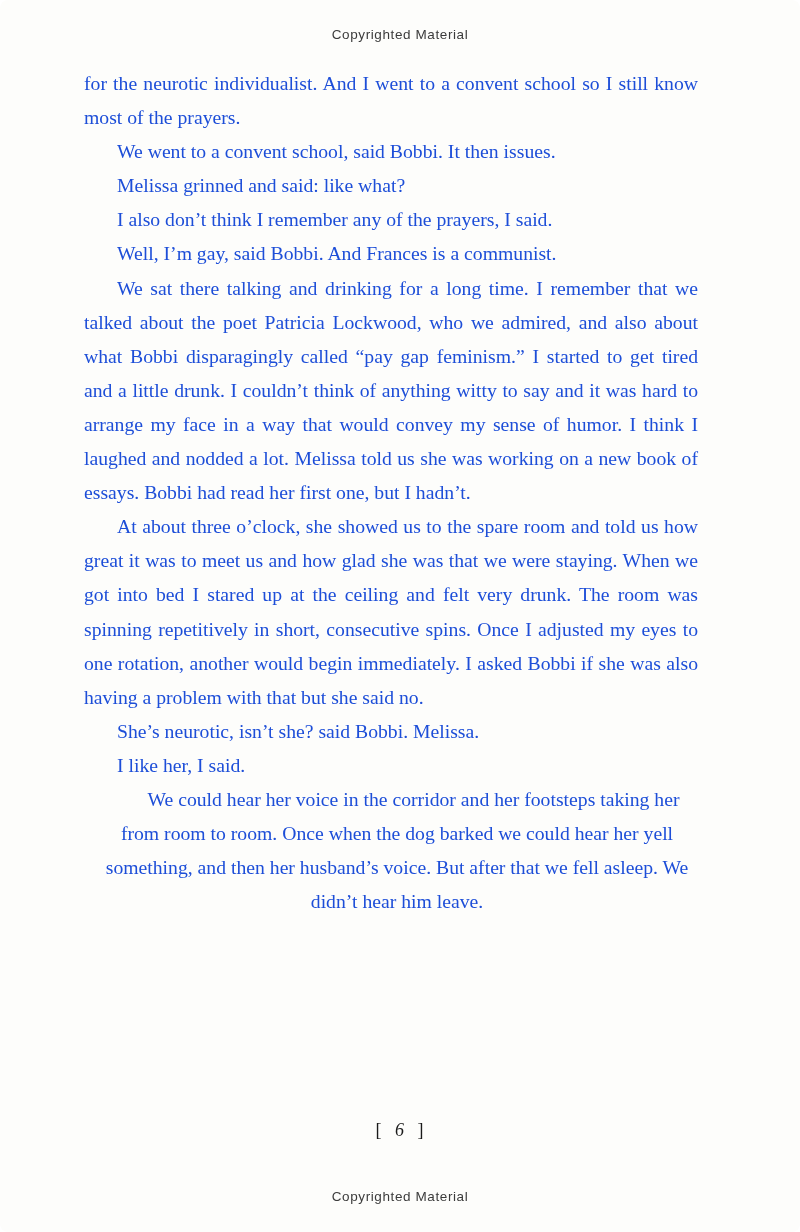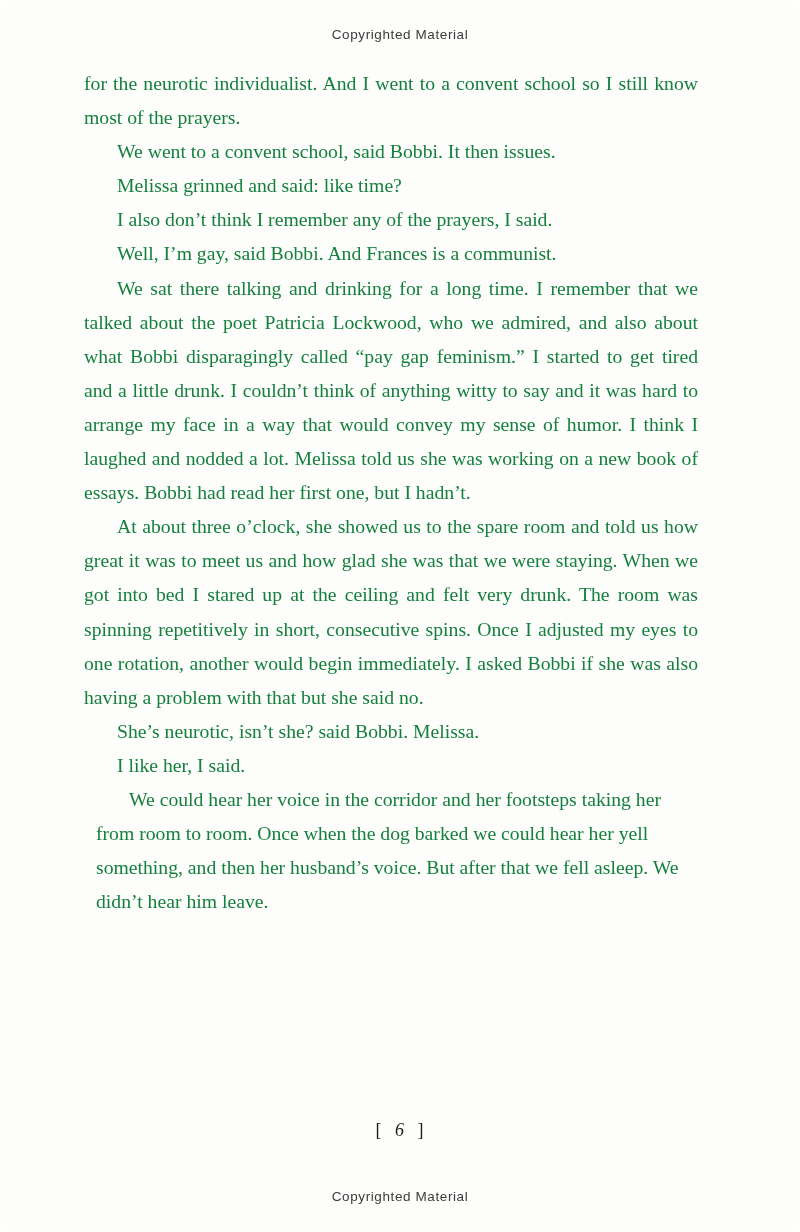--- a/index.html
+++ b/index.html
@@ -37,31 +37,31 @@
 
   .body-text {
     position: absolute;
     left: 84px;
     top: 66px;
     width: 614px;
     font-size: 19.7px;
     line-height: 34.1px;
     text-align: justify;
     text-justify: inter-word;
-    color: #15803d;
+    color: #1d4ed8;
   }
   .body-text p {
     margin: 0;
     text-indent: 0;
   }
   .body-text p.indent {
     text-indent: 33px;
   }
   .body-text p:last-child {
-    text-align: left;
+    text-align: center;
     margin-left: 12px;
   }
   .folio {
     position: absolute;
     left: 0;
     width: 100%;
     top: 1120px;
     text-align: center;
     font-size: 18px;
     letter-spacing: 1px;
@@ -78,21 +78,21 @@
 </head>
 <body>
 
 <div class="page">
 
   <div class="watermark-top">Copyrighted Material</div>
 
   <div class="body-text">
     <p>for the neurotic individualist. And I went to a convent school so I still know most of the prayers.</p>
     <p class="indent">We went to a convent school, said Bobbi. It then issues.</p>
-    <p class="indent">Melissa grinned and said: like time?</p>
+    <p class="indent">Melissa grinned and said: like what?</p>
     <p class="indent">I also don’t think I remember any of the prayers, I said.</p>
     <p class="indent">Well, I’m gay, said Bobbi. And Frances is a communist.</p>
     <p class="indent">We sat there talking and drinking for a long time. I remember that we talked about the poet Patricia Lockwood, who we admired, and also about what Bobbi disparagingly called “pay gap feminism.” I started to get tired and a little drunk. I couldn’t think of anything witty to say and it was hard to arrange my face in a way that would convey my sense of humor. I think I laughed and nodded a lot. Melissa told us she was working on a new book of essays. Bobbi had read her first one, but I hadn’t.</p>
     <p class="indent">At about three o’clock, she showed us to the spare room and told us how great it was to meet us and how glad she was that we were staying. When we got into bed I stared up at the ceiling and felt very drunk. The room was spinning repetitively in short, consecutive spins. Once I adjusted my eyes to one rotation, another would begin immediately. I asked Bobbi if she was also having a problem with that but she said no.</p>
     <p class="indent">She’s neurotic, isn’t she? said Bobbi. Melissa.</p>
     <p class="indent">I like her, I said.</p>
     <p class="indent">We could hear her voice in the corridor and her footsteps taking her from room to room. Once when the dog barked we could hear her yell something, and then her husband’s voice. But after that we fell asleep. We didn’t hear him leave.</p>
   </div>
 
   <div class="folio">

